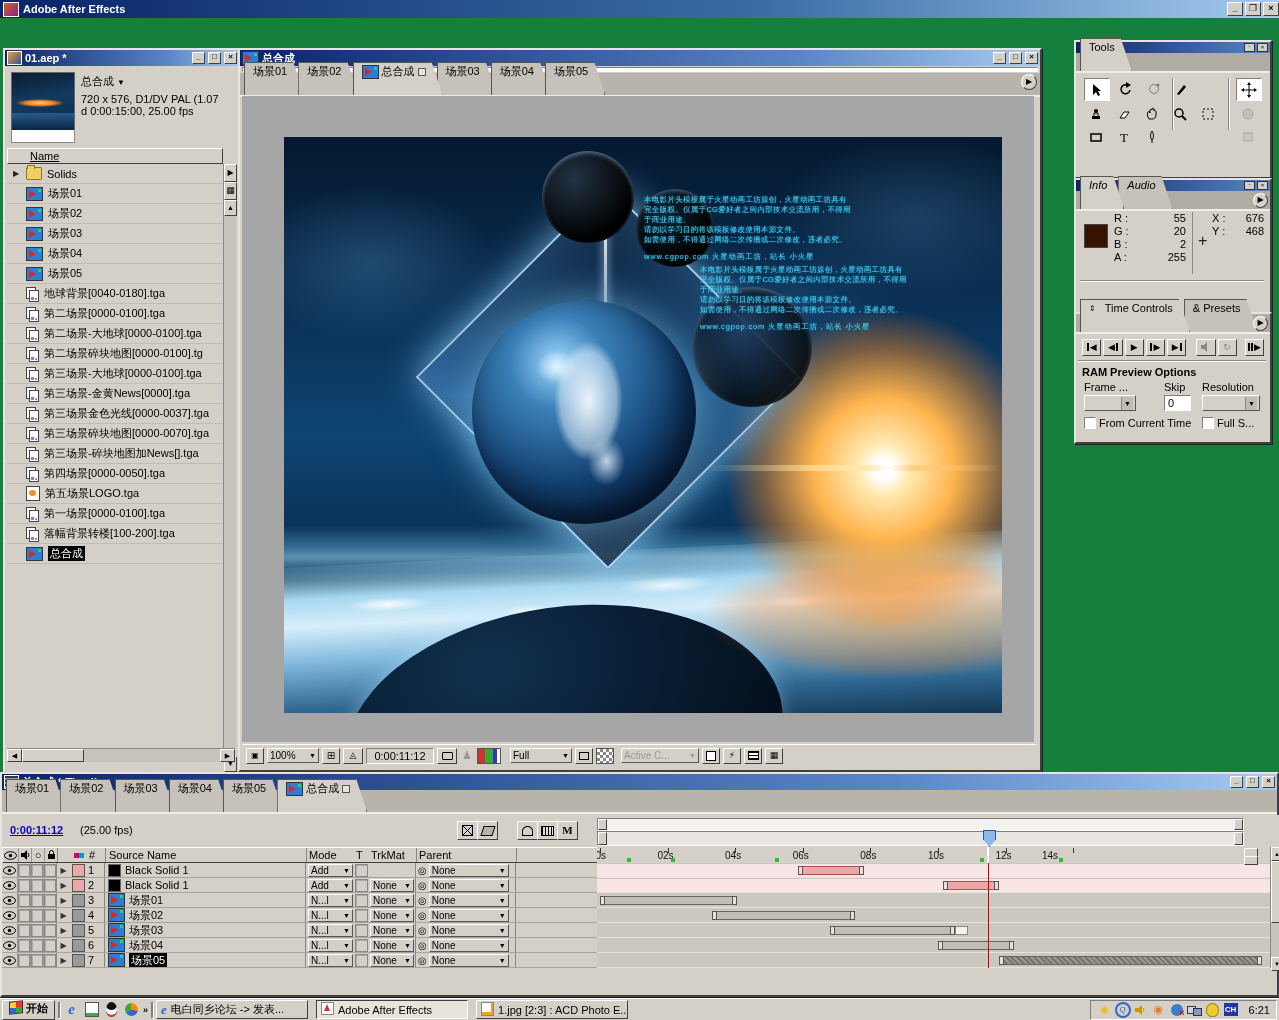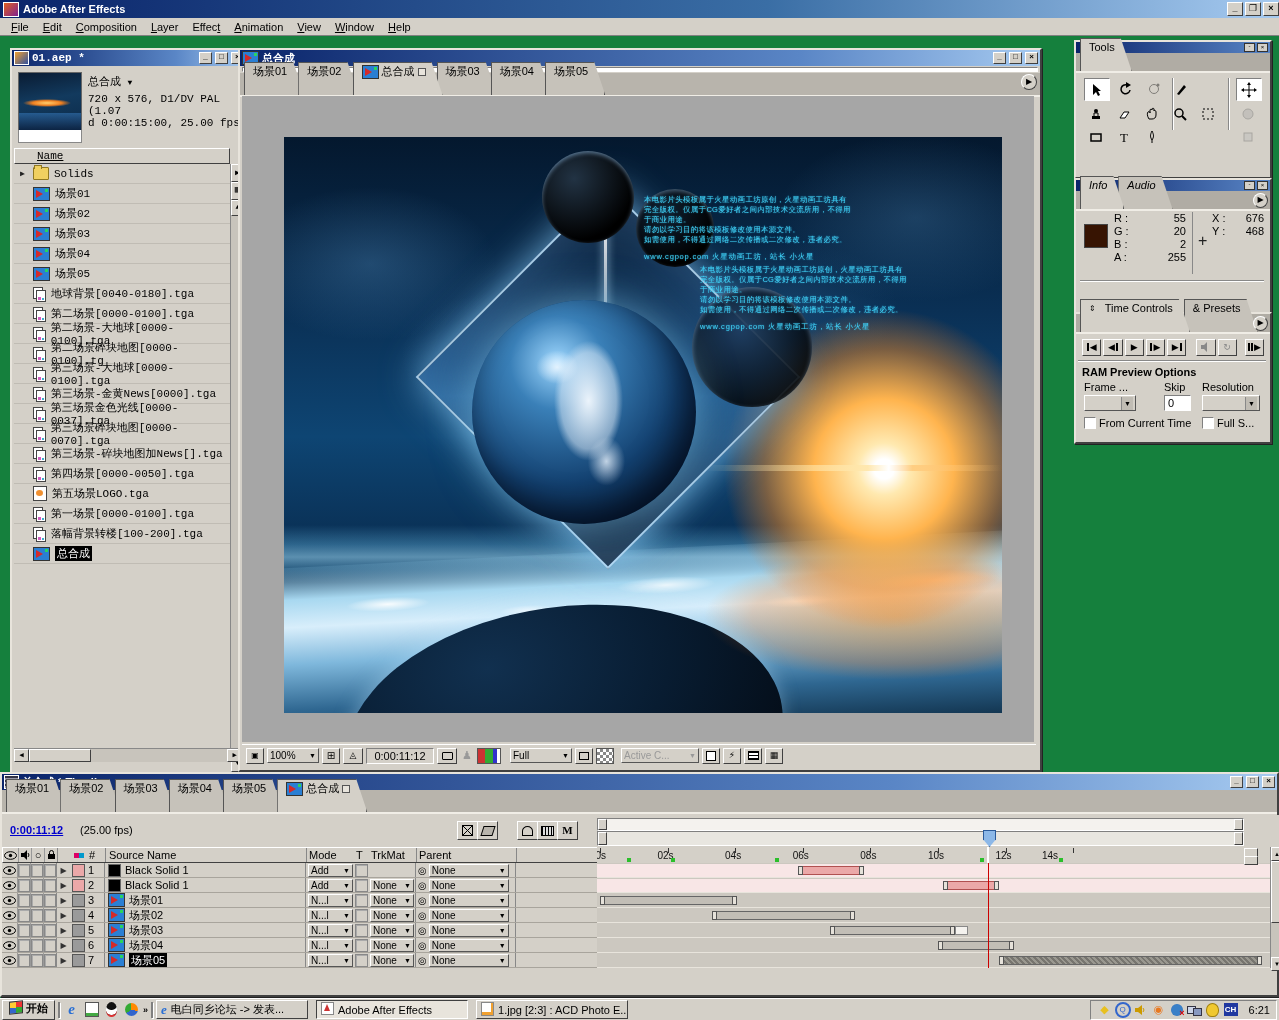--- a/index.html
+++ b/index.html
@@ -96,33 +96,22 @@
 
   <div class="abs titlebar-main">
     <span class="abs" style="position:static;width:14px;height:13px;margin-right:4px;background:linear-gradient(135deg,#e06020,#802090);border:1px solid #fff;"></span>
     <span>Adobe After Effects</span>
     <span style="flex:1"></span>
     <span class="cbtn">_</span>
     <span class="cbtn" style="margin-left:2px;">❐</span>
     <span class="cbtn" style="margin-left:2px;">×</span>
   </div>
 
-  <div class="abs menubar" id="menubar">
-      <span class="menu-item"><u>F</u>ile</span>
-      <span class="menu-item"><u>E</u>dit</span>
-      <span class="menu-item"><u>C</u>omposition</span>
-      <span class="menu-item"><u>L</u>ayer</span>
-      <span class="menu-item">Effec<u>t</u></span>
-      <span class="menu-item"><u>A</u>nimation</span>
-      <span class="menu-item"><u>V</u>iew</span>
-      <span class="menu-item"><u>W</u>indow</span>
-      <span class="menu-item"><u>H</u>elp</span>
-    </div>
-
-  <div class="abs win" style="left:10px;top:48px;width:234px;height:722px;font-family:Liberation Mono, monospace;">
+
+  <div class="abs win" style="left:3px;top:48px;width:234px;height:722px;">
     <div class="wtitle">
       <span style="width:13px;height:12px;background:linear-gradient(135deg,#f0a030,#3050a0);border:1px solid #fff;"></span>
       <span>01.aep *</span>
       <span class="tspacer"></span>
       <span class="cbtn small">_</span>
       <span class="cbtn small">□</span>
       <span class="cbtn small">×</span>
     </div>
 
     <div class="abs" style="left:6px;top:22px;width:62px;height:58px;background:linear-gradient(170deg,#0a1c33 0%,#123a5e 45%,#0c2a48 100%);border:1px solid #666;overflow:hidden;">

